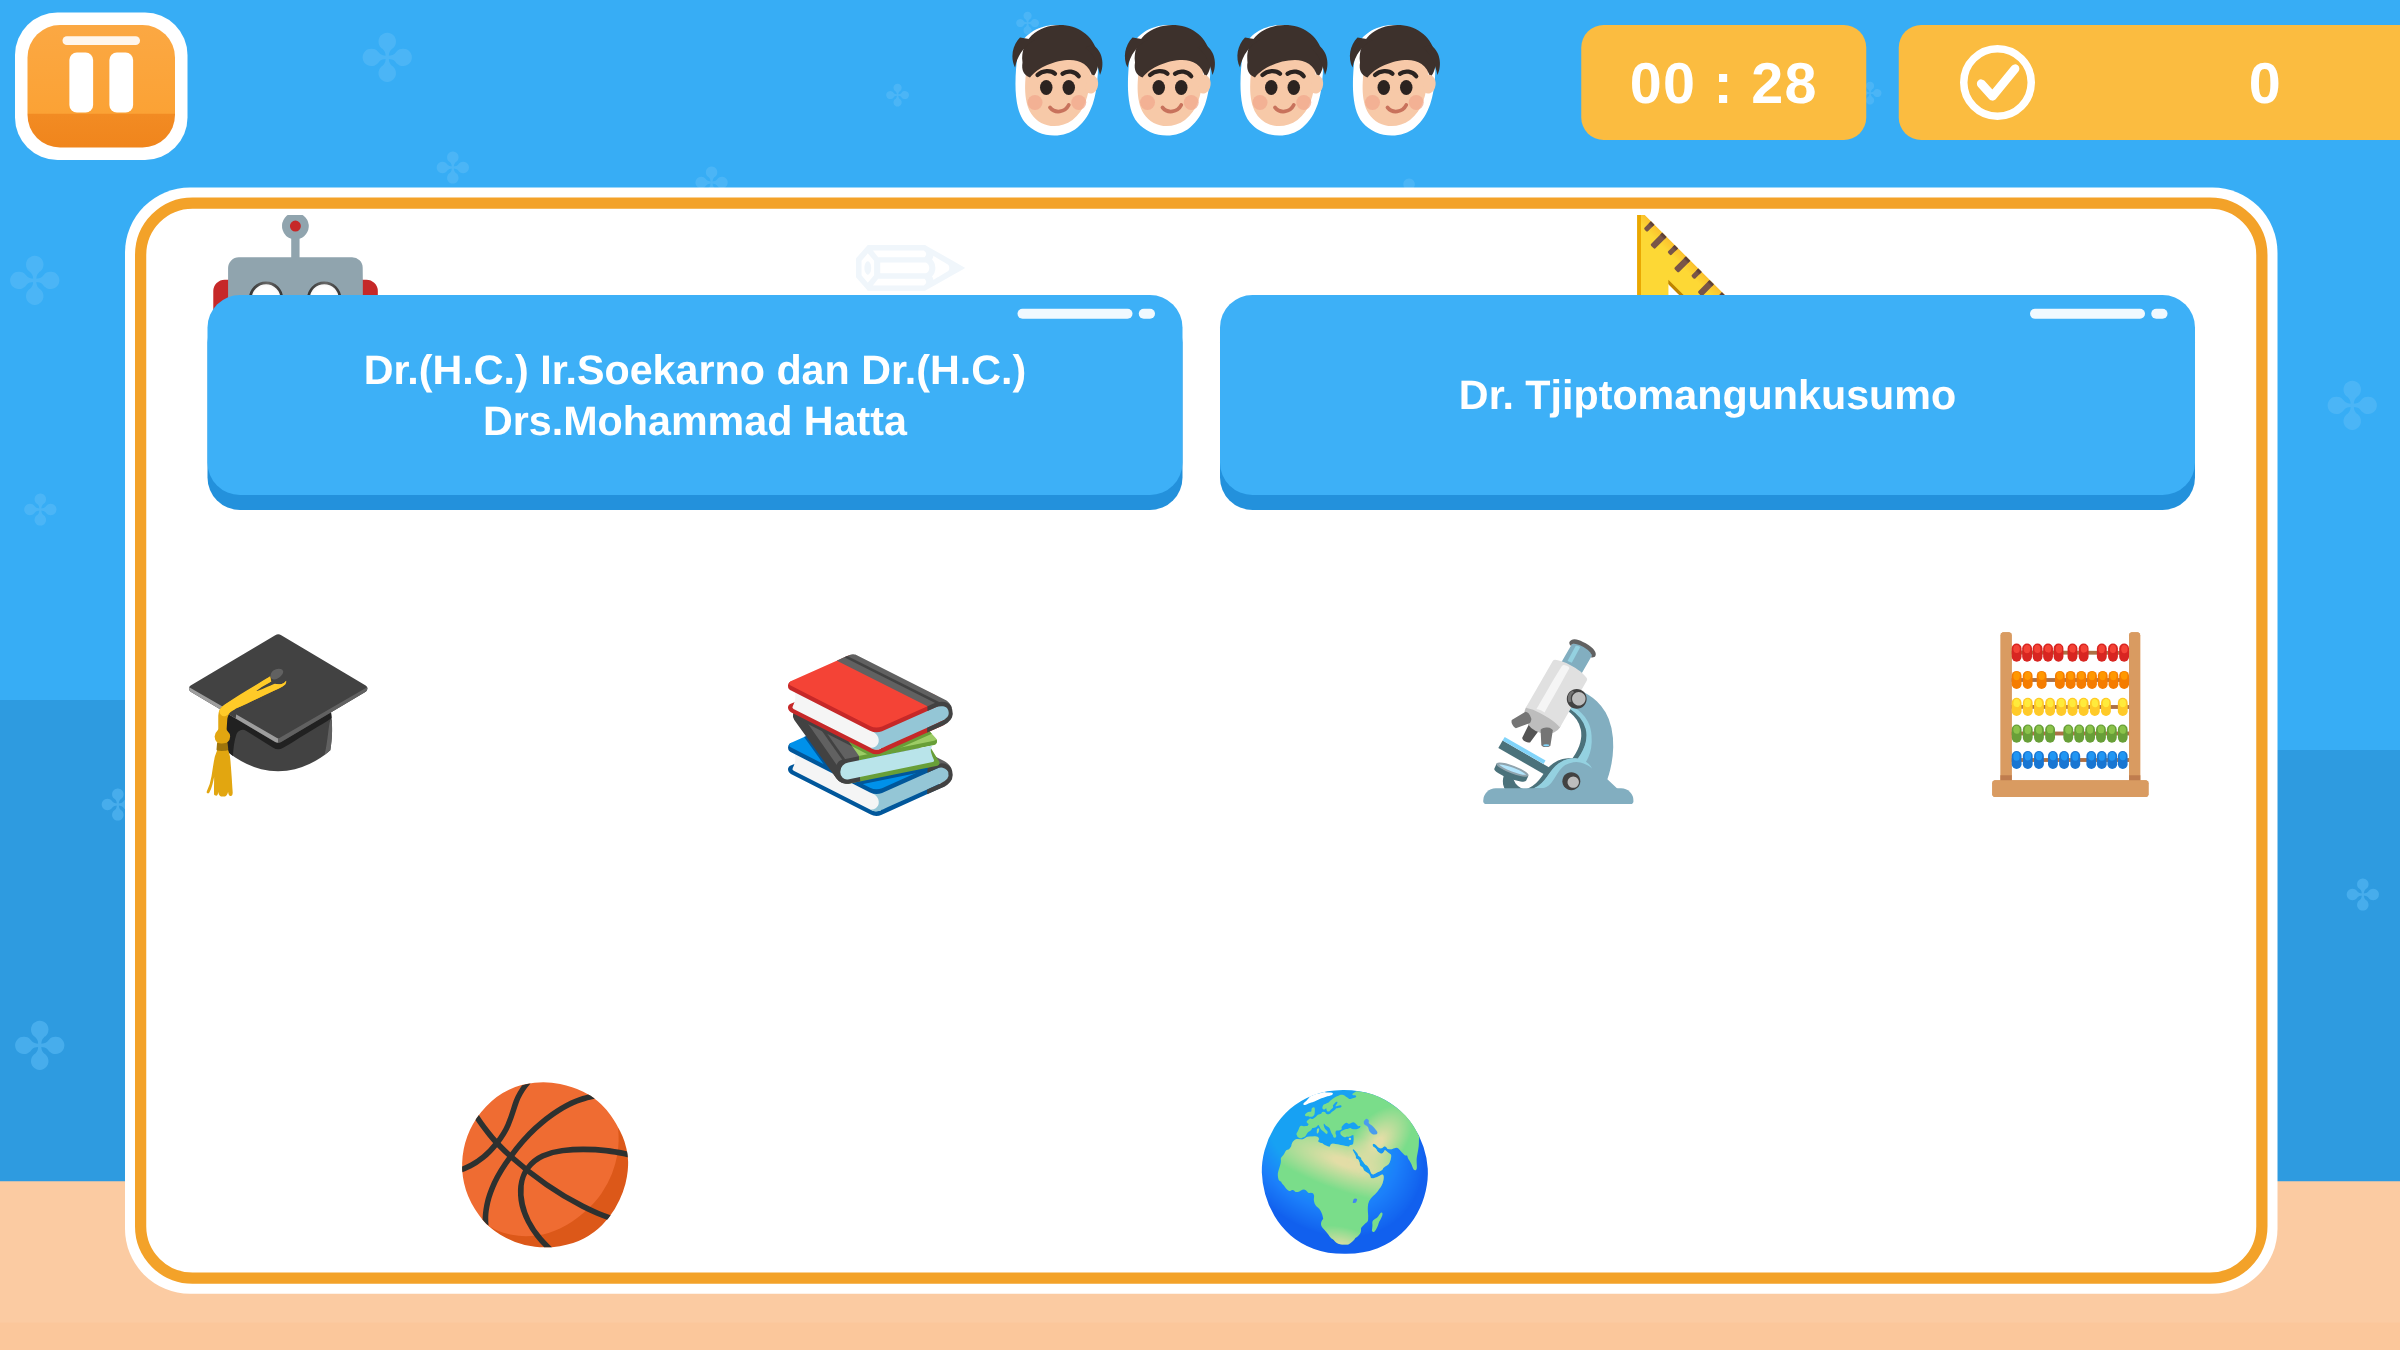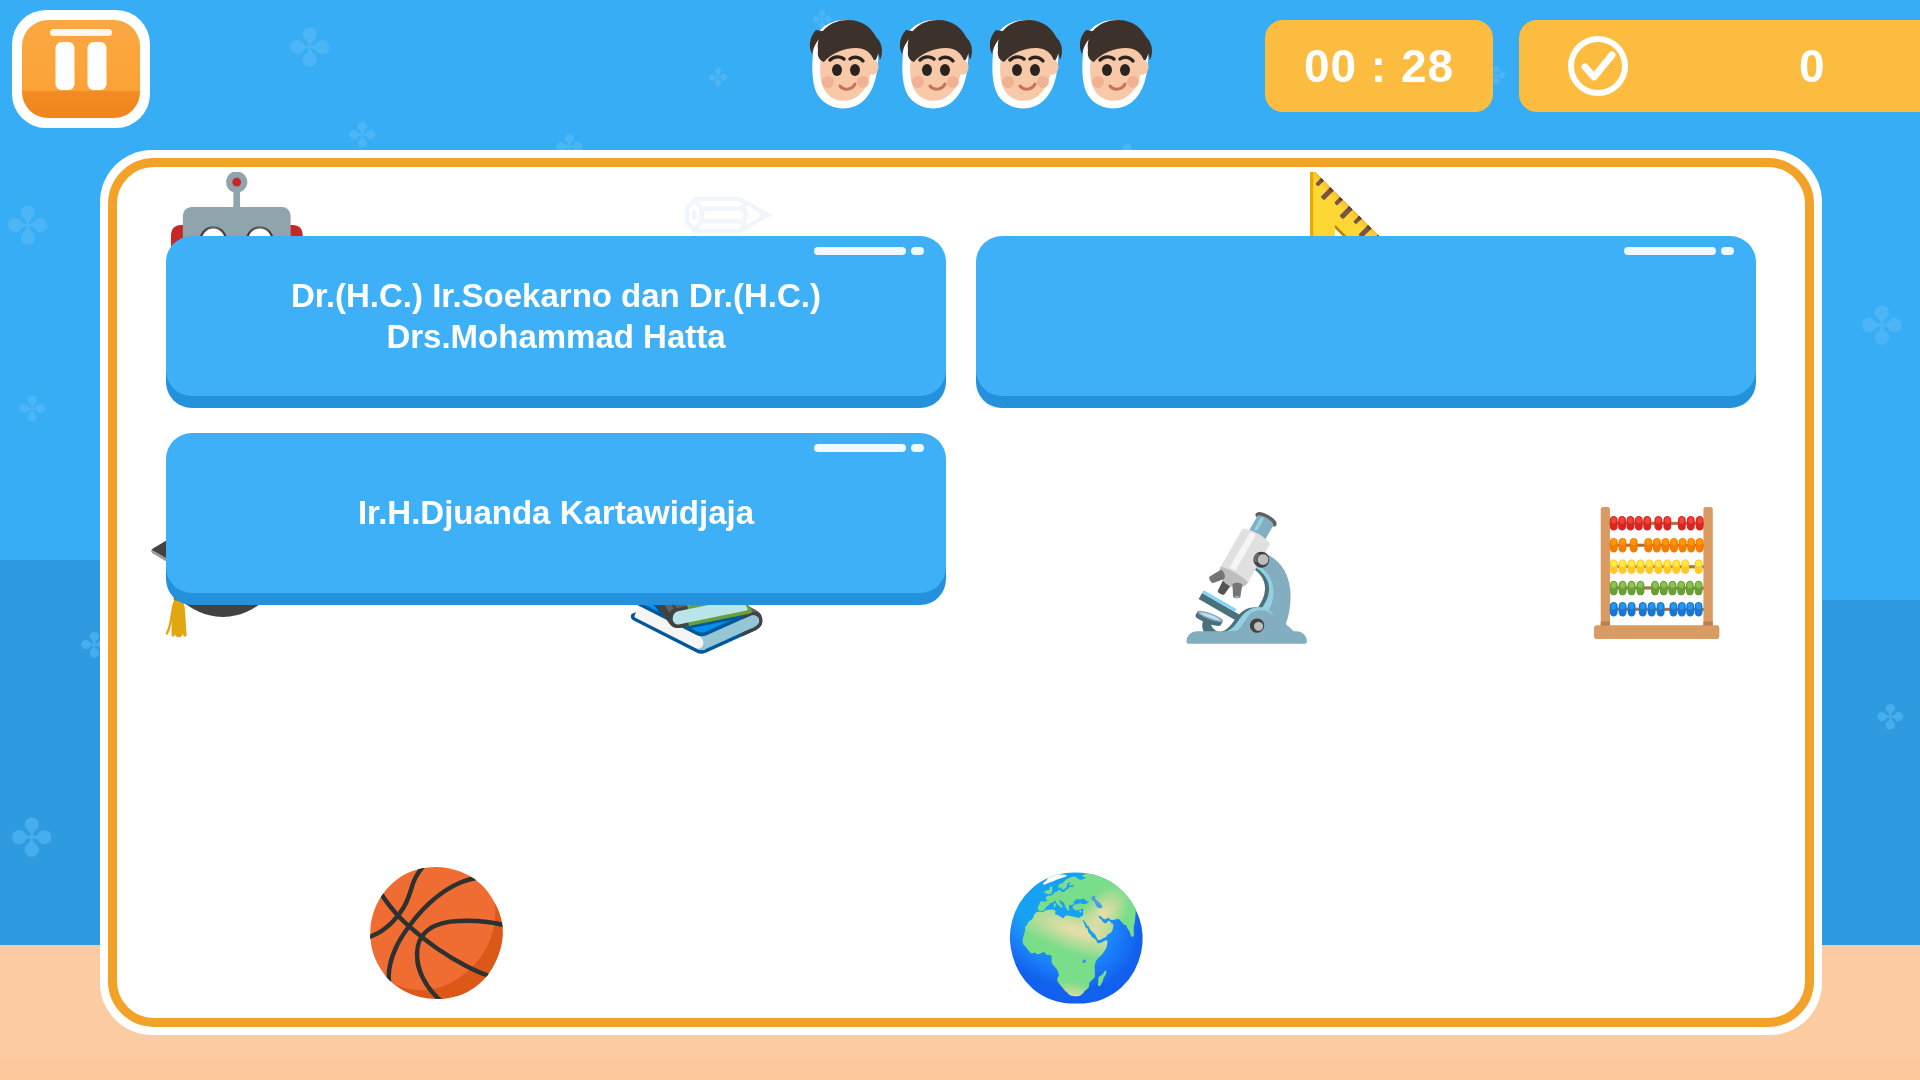--- a/index.html
+++ b/index.html
@@ -439,27 +439,23 @@
 
           <button class="answer-btn">
             <span class="answer-gloss"></span>
             <span class="answer-gloss-dot"></span>
             <span class="answer-label">Dr.(H.C.) Ir.Soekarno dan Dr.(H.C.) Drs.Mohammad Hatta</span>
           </button>
 
           <button class="answer-btn">
             <span class="answer-gloss"></span>
             <span class="answer-gloss-dot"></span>
+            <span class="answer-label">Dr. Tjiptomangunkusumo</span>
           </button>
 
-          <button class="answer-btn">
-            <span class="answer-gloss"></span>
-            <span class="answer-gloss-dot"></span>
-            <span class="answer-label">Ir.H.Djuanda Kartawidjaja</span>
-          </button>
 
 
         </div>
       </div>
     </div>
   </div>
 
 </div>
 
 </body></html>

